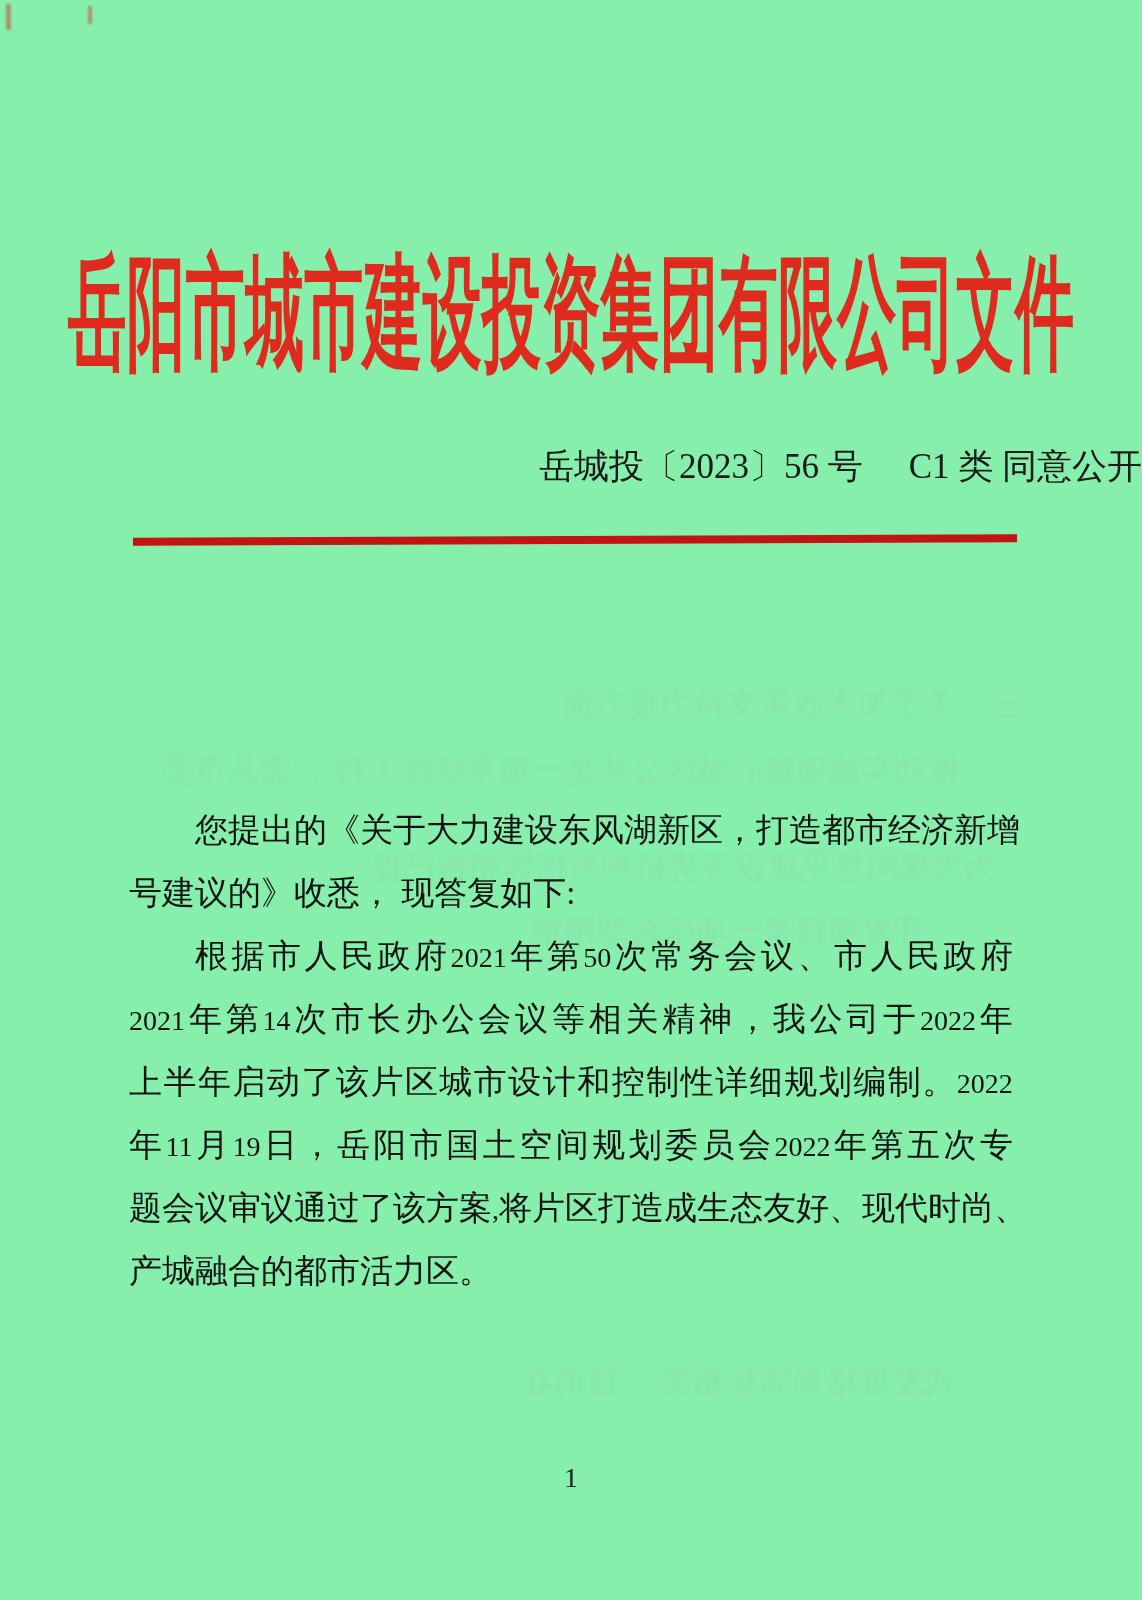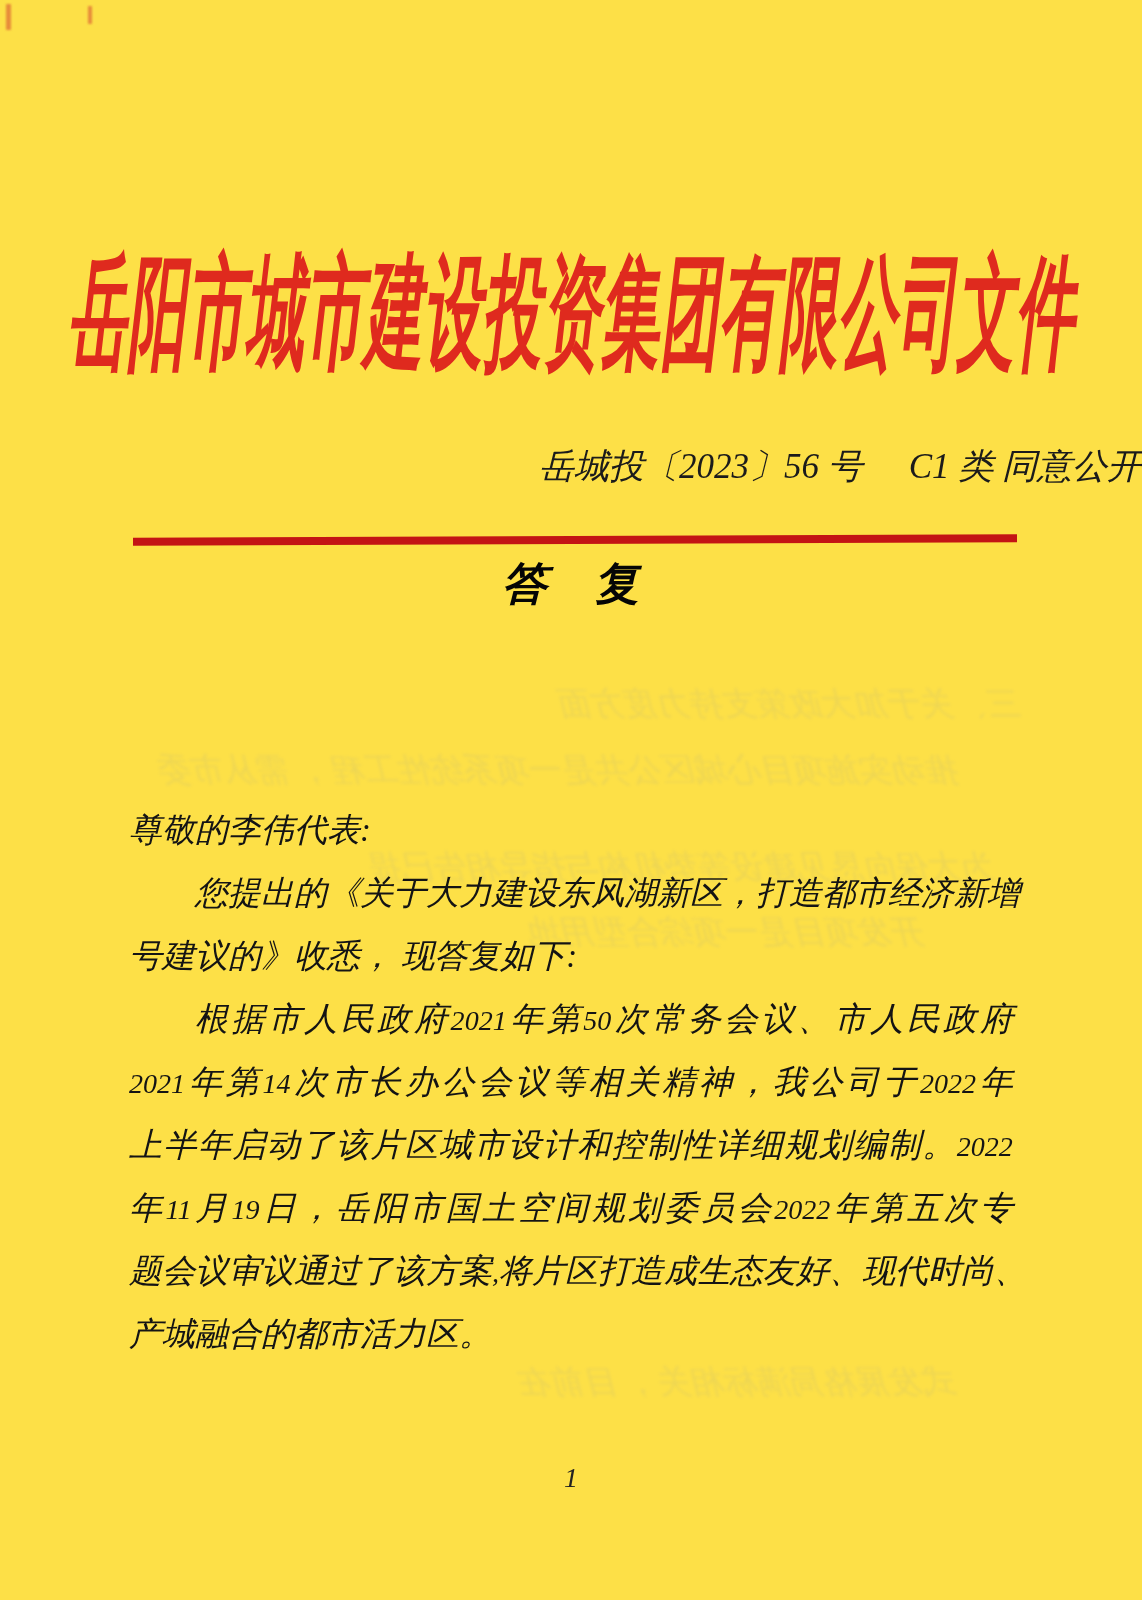--- a/index.html
+++ b/index.html
@@ -1,25 +1,24 @@
 <!DOCTYPE html>
 <html><head>
 <meta charset="utf-8">
 <style>
   html, body { margin: 0; padding: 0; background: #e9e9e9; }
   .page {
     position: relative;
     width: 1142px;
     height: 1600px;
     margin: 0 auto;
-    background: #fde047;
+    background: #86efac;
     overflow: hidden;
     font-family: "Liberation Serif", "DejaVu Serif", serif;
     color: #161616;
-    font-style: italic;
   }
   
   .org-title {
     position: absolute;
     top: 244px;
     left: 50%;
     white-space: nowrap;
     font-size: 125px;
     font-weight: bold;
     line-height: 1.12;
@@ -140,25 +139,23 @@
 
   <div class="org-title" style="color: rgb(223, 42, 30);">岳阳市城市建设投资集团有限公司文件</div>
 
   <div class="doc-number-row">
     <span>岳城投〔2023〕56 号</span><span class="doc-class">C1 类 同意公开</span>
   </div>
 
   <div class="red-rule" style="background: rgb(195, 20, 20);"></div>
 
   <div class="doc-title">
-    <div>答　复</div>
   </div>
 
   <div class="body-block" id="body-block">
-      <div class="body-line">尊敬的李伟代表:</div>
       <div class="body-line full indent">
         <span>您</span>
         <span>提</span>
         <span>出</span>
         <span>的</span>
         <span>《</span>
         <span>关</span>
         <span>于</span>
         <span>大</span>
         <span>力</span>

